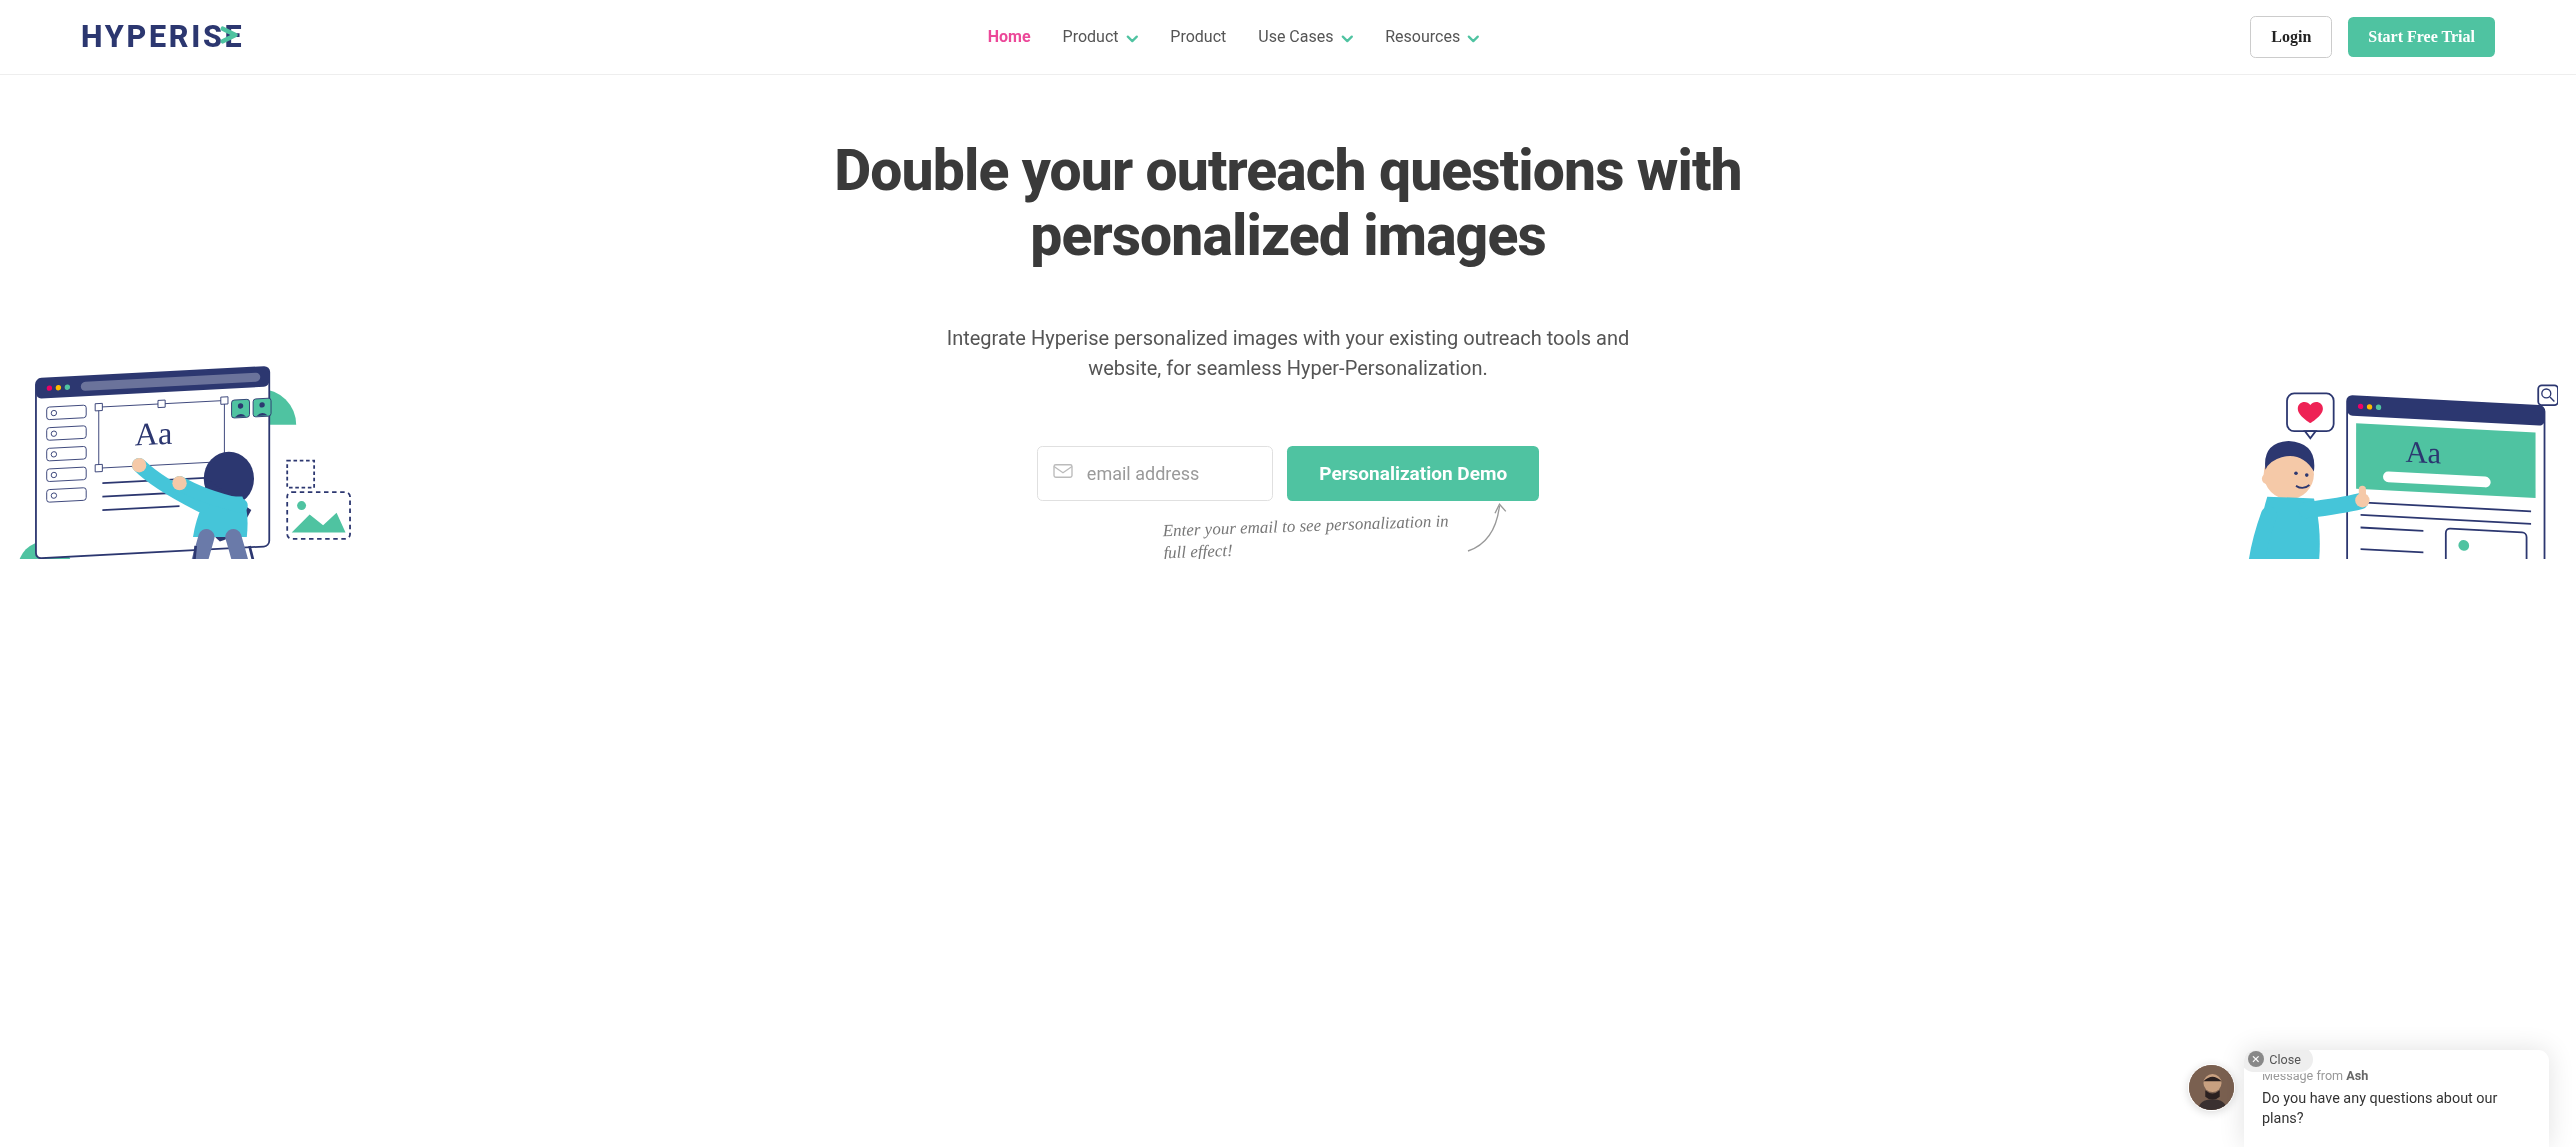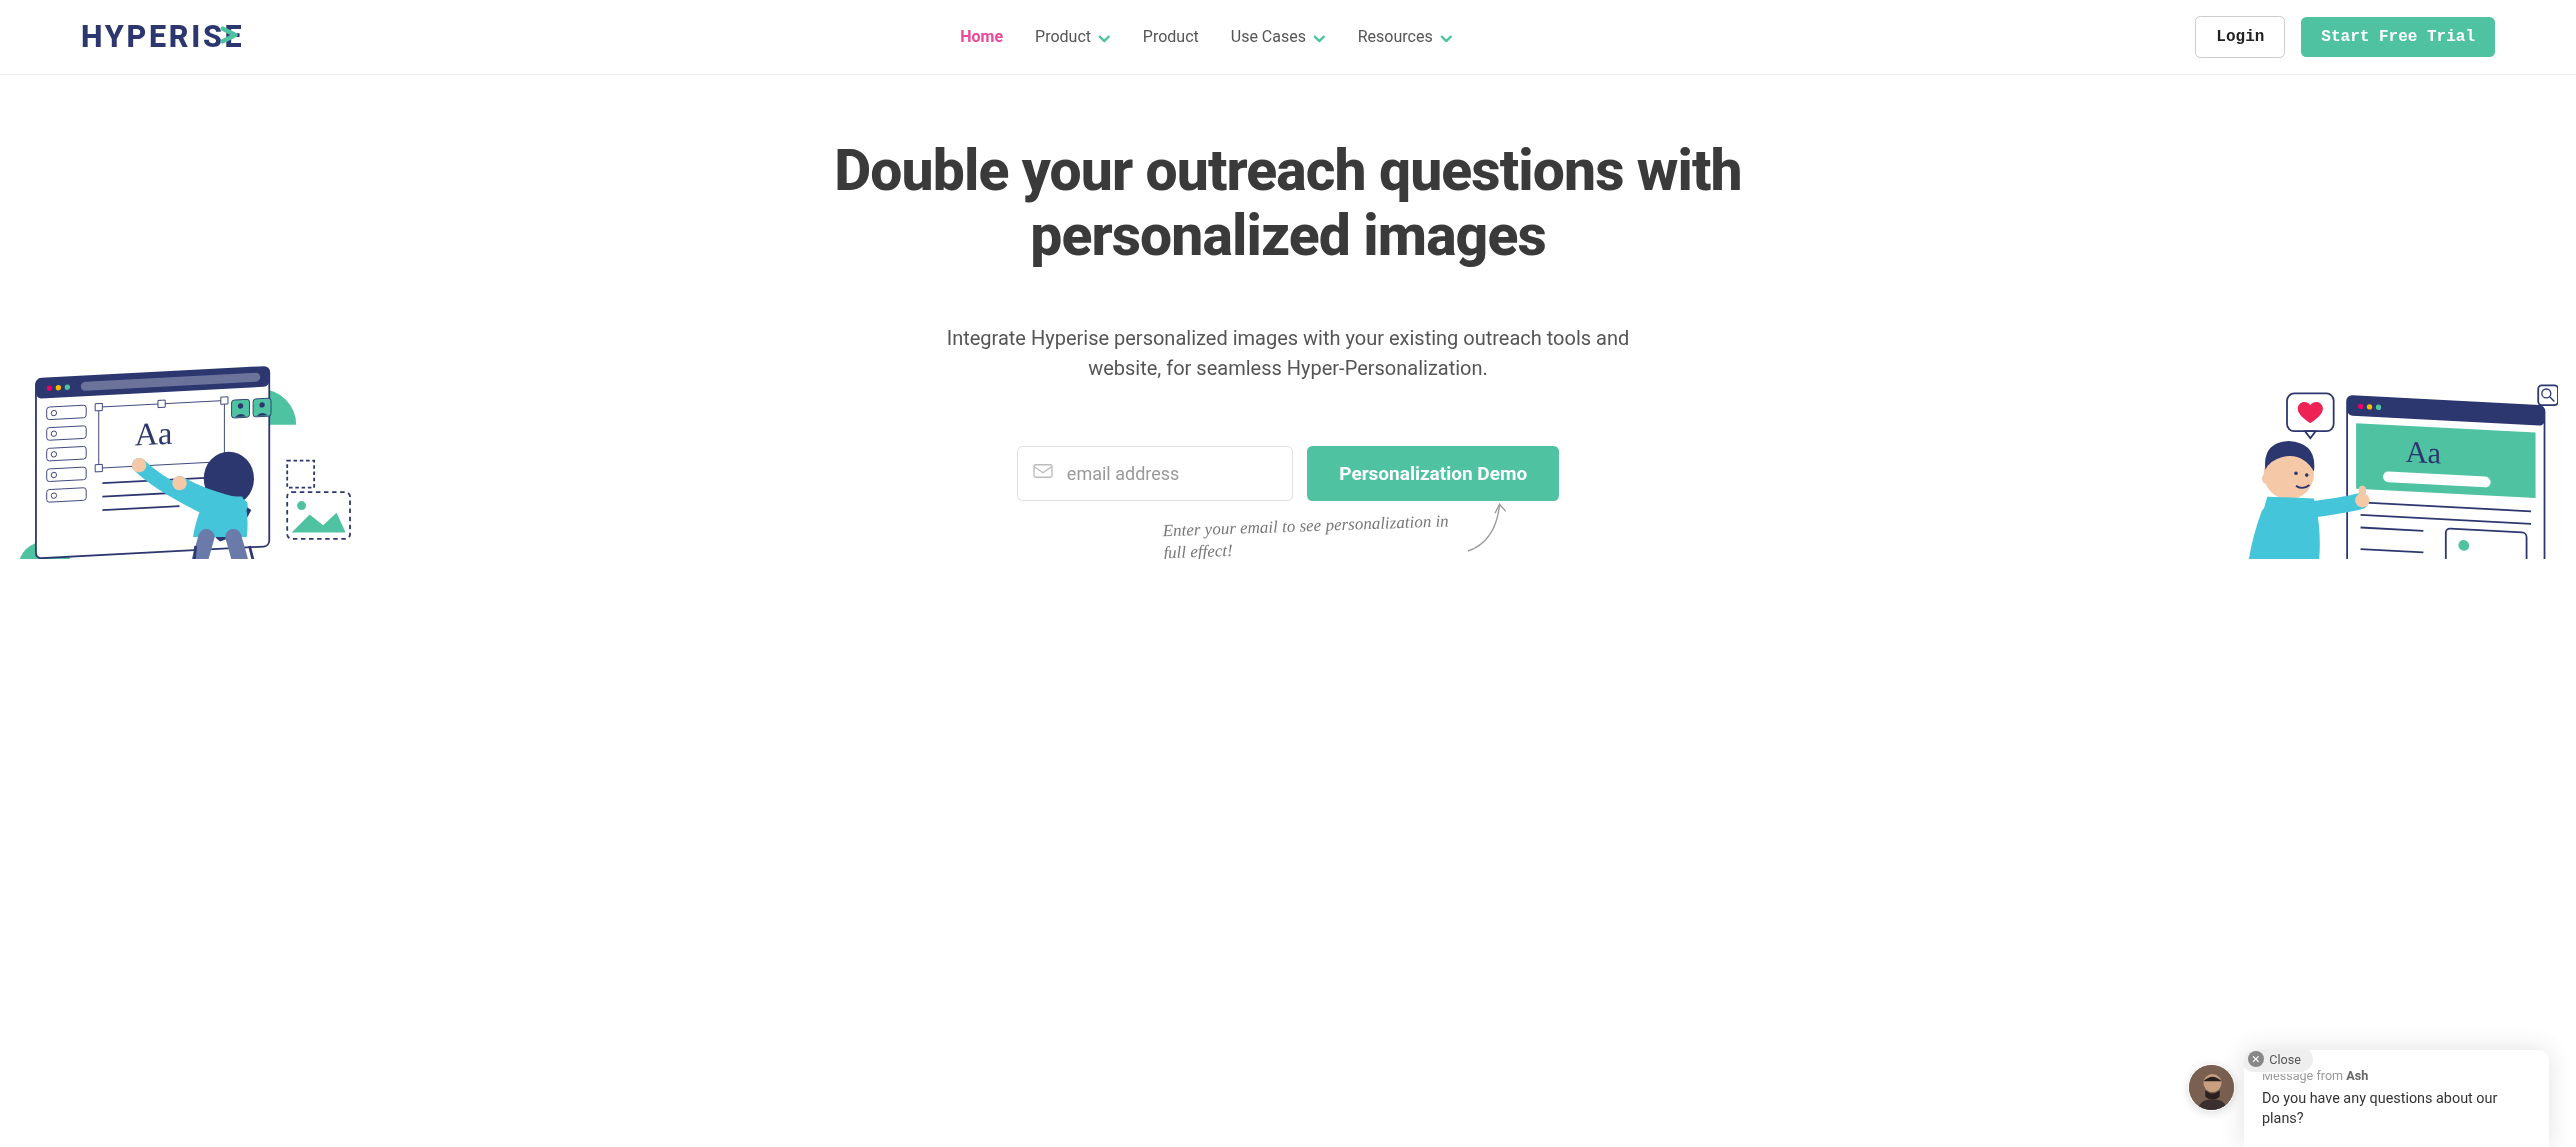--- a/index.html
+++ b/index.html
@@ -72,21 +72,21 @@
       align-items: center;
       gap: 16px;
     }
 
     .btn {
       padding: 10.8px 20px;
       border-radius: 5.4px;
       font-size: 16px;
       cursor: pointer;
       border: none;
-      font-family: Liberation Mono, monospace;
+      font-family: Liberation Serif, serif;
     }
 
     .btn-outline {
       background: #fff;
       border: 0.9px solid #ccc;
       color: #222;
       font-weight: 700;
     }
 
     .btn-primary {
@@ -122,21 +122,21 @@
 
     .hero-form {
       display: flex;
       justify-content: center;
       gap: 14.4px;
       margin-bottom: 14.4px;
     }
 
     .email-input-wrapper {
       position: relative;
-      width: 276px;
+      width: 236px;
     }
 
     .email-input {
       width: 100%;
       padding: 16px 16px 16px 49px;
       border: 0.9px solid #e0e0e0;
       border-radius: 5.4px;
       font-size: 18px;
       color: #555;
       font-family: inherit;

